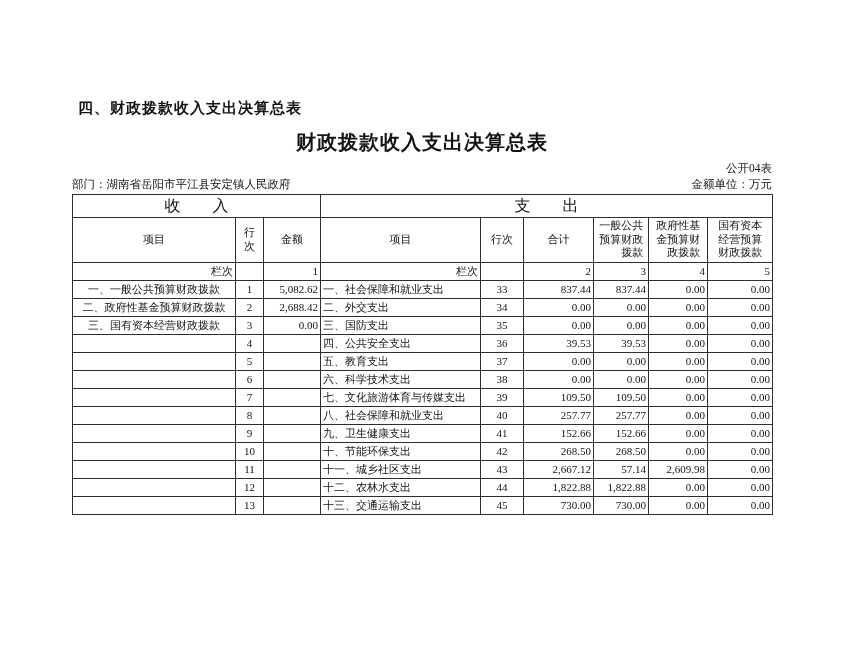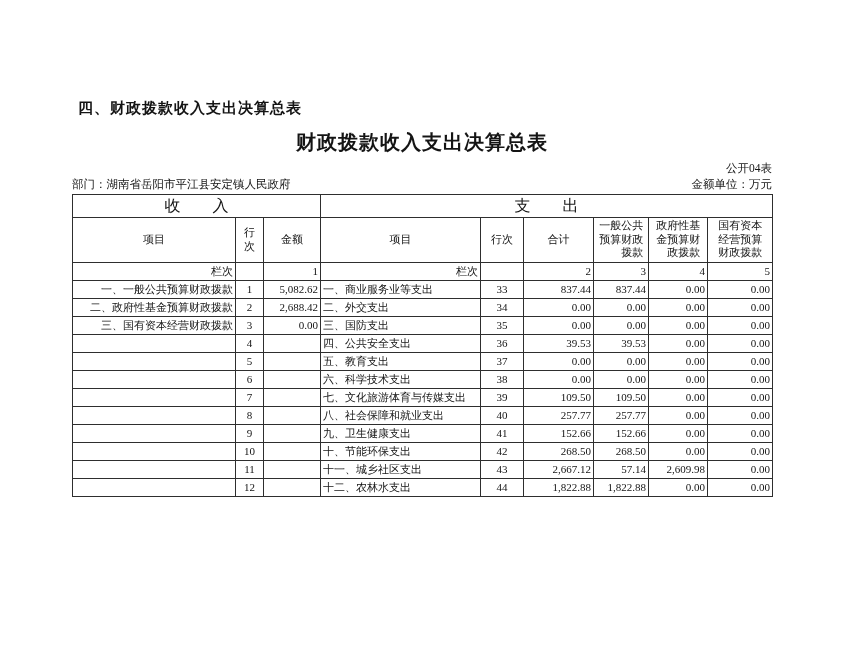--- a/index.html
+++ b/index.html
@@ -33,21 +33,21 @@
     border:1px solid #2e2e2e;padding:0 2px;font-weight:normal;
     overflow:hidden;line-height:1.35;
   }
   tr.r-section th{height:21px;font-size:16px;text-align:center;}
   tr.r-header th{height:44px;text-align:center;vertical-align:middle;}
   tr.r-lanci td{height:17px;text-align:right;}
   tbody tr.r-body td{height:17px;}
   tbody tr.r-body.tall td{height:34px;}
   .v-stack{display:inline-block;width:1.05em;word-break:break-all;line-height:1.25;}
   .wrap4{display:inline-block;width:4.05em;word-break:break-all;line-height:1.25;text-align:right;}
-  td.c-item-income{text-align:right;}
+  td.c-item-income{text-align:center;}
   td.c-item-expense{text-align:left;padding-left:4px;}
   td.c-line{text-align:center;}
   td.c-num{text-align:right;padding-right:6px;}
   td.c-num-income{text-align:right;padding-right:4px;}
 </style>
 </head>
 <body>
 
 <div class="page">
 
@@ -100,21 +100,21 @@
         <td>3</td>
         <td>4</td>
         <td>5</td>
       </tr>
     </thead>
     <tbody>
         <tr class="r-body">
           <td class="c-item-income">一、一般公共预算财政拨款</td>
           <td class="c-line">1</td>
           <td class="c-num-income">5,082.62</td>
-          <td class="c-item-expense">一、商业服务业等支出</td>
+          <td class="c-item-expense">一、社会保障和就业支出</td>
           <td class="c-line">33</td>
           <td class="c-num">837.44</td>
           <td class="c-num">837.44</td>
           <td class="c-num">0.00</td>
           <td class="c-num">0.00</td>
         </tr>
         <tr class="r-body">
           <td class="c-item-income">二、政府性基金预算财政拨款</td>
           <td class="c-line">2</td>
           <td class="c-num-income">2,688.42</td>
@@ -228,16 +228,27 @@
           <td class="c-item-income"></td>
           <td class="c-line">12</td>
           <td class="c-num-income"></td>
           <td class="c-item-expense">十二、农林水支出</td>
           <td class="c-line">44</td>
           <td class="c-num">1,822.88</td>
           <td class="c-num">1,822.88</td>
           <td class="c-num">0.00</td>
           <td class="c-num">0.00</td>
         </tr>
+        <tr class="r-body">
+          <td class="c-item-income"></td>
+          <td class="c-line">13</td>
+          <td class="c-num-income"></td>
+          <td class="c-item-expense">十三、交通运输支出</td>
+          <td class="c-line">45</td>
+          <td class="c-num">730.00</td>
+          <td class="c-num">730.00</td>
+          <td class="c-num">0.00</td>
+          <td class="c-num">0.00</td>
+        </tr>
       </tbody>
   </table>
 
 </div>
 
 </body></html>

